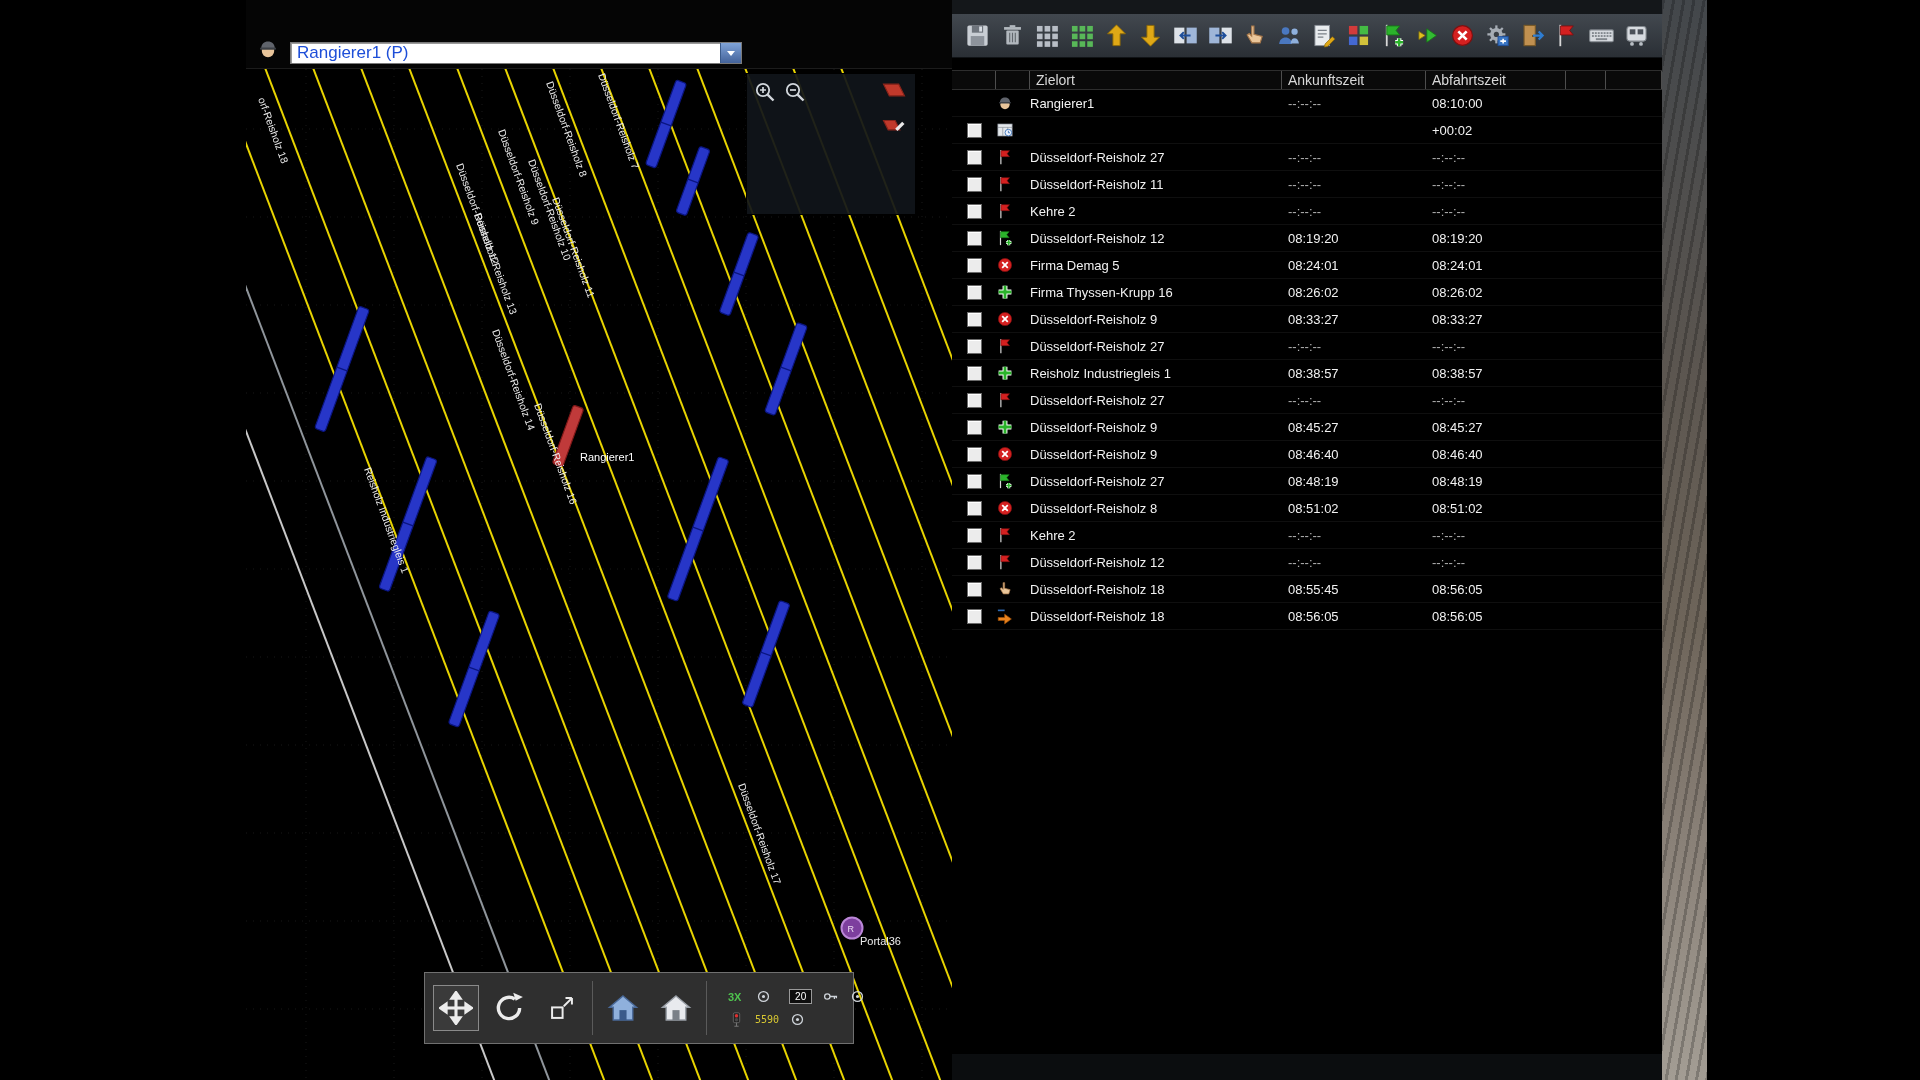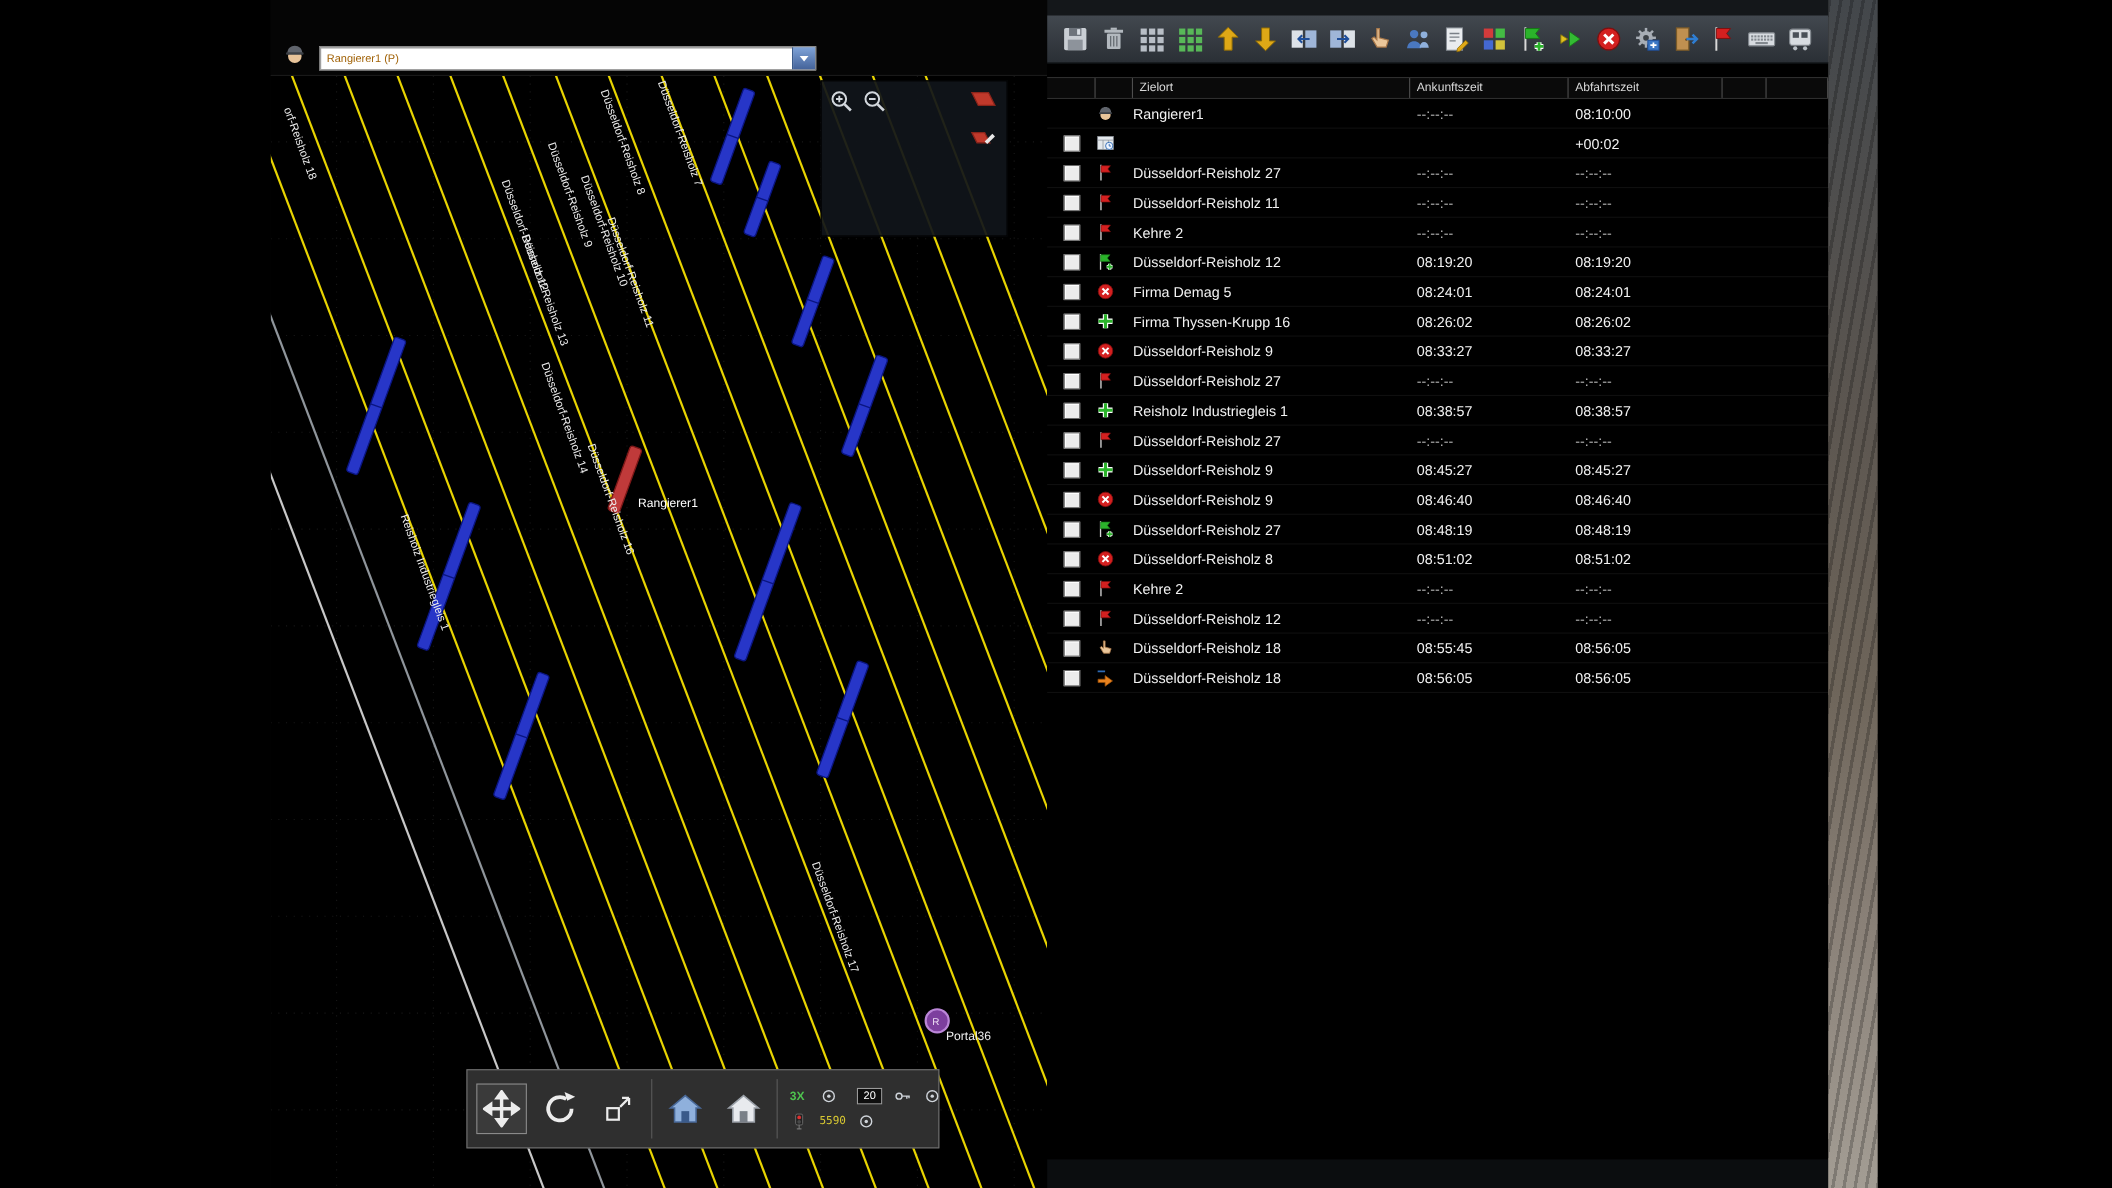--- a/index.html
+++ b/index.html
@@ -6,56 +6,56 @@
   body{width:1920px;height:1080px;background:#000;overflow:hidden;
        font-family:"Liberation Sans",sans-serif;position:relative}
   .stage{position:absolute;inset:0}
 
   
   .map-panel{position:absolute;left:246px;top:0;width:706px;height:1080px;background:#050505}
   .map-header{position:absolute;left:0;top:0;width:706px;height:68px;background:#050505}
   .avatar{position:absolute;left:10px;top:36px;width:24px;height:26px;display:block}
   .combo{position:absolute;left:44px;top:42px;width:452px;height:22px;background:#fff;
          border:1px solid #7a7a7a;box-shadow:inset 1px 1px 0 #9a9a9a;display:flex;align-items:center;box-sizing:border-box}
-  .combo-value{flex:1;font-size:10px;color:#a16207;padding-left:6px;white-space:nowrap;overflow:hidden}
+  .combo-value{flex:1;font-size:17px;color:#1d4ed8;padding-left:6px;white-space:nowrap;overflow:hidden}
   .combo-btn{width:20px;height:100%;background:linear-gradient(#7fa3d8,#44639a);
              border-left:1px solid #3a5a8a;display:flex;align-items:center;justify-content:center}
   .caret{width:0;height:0;border-left:4px solid transparent;border-right:4px solid transparent;border-top:5px solid #fff}
   .map-view{position:absolute;left:0;top:68px;width:706px;height:1012px;background:#000;border-top:1px solid #1c1c1c;overflow:hidden}
   #map-svg{position:absolute;left:0;top:0}
 
   .mini-panel{position:absolute;left:500px;top:4px;width:168px;height:140px;
               background:rgba(16,20,26,.93);border:1px solid #000}
   .zoom-btn{position:absolute;width:24px;height:24px;display:block}
   .shape-btn{position:absolute;width:36px;height:28px;display:block}
 
   .map-toolbar{position:absolute;left:178px;top:903px;width:430px;height:72px;background:#2f2f2f;
                border:1px solid #707070;display:flex;align-items:center;padding:0 8px;box-sizing:border-box;gap:7px}
   .mt-big{width:46px;height:46px;display:flex;align-items:center;justify-content:center;flex:none}
   .mt-boxed{background:#3a3a3a;border:1px solid #8a8a8a;box-sizing:border-box}
   .mt-ic{width:34px;height:34px;display:block}
   .mt-ic.sm{width:28px;height:28px}
   .mt-sep{width:1px;height:54px;background:#5a5a5a;flex:none}
-  .ind-grid{display:grid;grid-template-columns:repeat(5,auto);grid-gap:6px 10px;align-items:center;margin-left:4px}
+  .ind-grid{display:grid;grid-template-columns:repeat(5,auto);grid-gap:6px 10px;align-items:center;margin-left:14px}
   .ind-text-green{color:#4ec24e;font-size:11px;font-weight:bold}
   .ind-18{font-size:10px;color:#fff;border:1px solid #9a9a9a;background:#0e0e0e;padding:1px 5px}
   .ind-7514{color:#d8c832;font-size:10px;font-family:"DejaVu Sans Mono",monospace}
   .ind-ic{width:17px;height:17px;display:block}
 
   
   .right-panel{position:absolute;left:952px;top:0;width:710px;height:1080px;background:#000}
   .rp-topstrip{position:absolute;top:0;left:0;width:100%;height:14px;background:#14171a}
   .sched-toolbar{position:absolute;top:14px;left:0;width:100%;height:44px;
                  background:linear-gradient(#42484f,#2a2f35);border-bottom:1px solid #101316;
                  display:flex;align-items:center;justify-content:space-between;padding:0 12px;box-sizing:border-box}
   .tbtn{width:27px;height:27px;display:block;flex:none}
   .thead{position:absolute;top:70px;left:0;width:100%;height:20px;display:grid;
          grid-template-columns:44px 34px 252px 144px 140px 40px 56px;background:#0a0a0a;
          border-top:1px solid #2e2e2e;border-bottom:1px solid #2e2e2e;box-sizing:border-box}
-  .th{font-size:11px;color:#d8d8d8;border-right:1px solid #4e4e4e;display:flex;align-items:center;
+  .th{font-size:14px;color:#d8d8d8;border-right:1px solid #4e4e4e;display:flex;align-items:center;
       padding-left:6px;box-sizing:border-box;overflow:hidden;white-space:nowrap}
   #rows{position:absolute;top:90px;left:0;width:100%}
   .trow{display:grid;grid-template-columns:44px 34px 252px 144px 140px 40px 56px;height:26px;
         align-items:center;border-bottom:1px solid #0f0f0f}
   .td{font-size:13px;color:#f2f2f2;white-space:nowrap;overflow:hidden}
   .td.dim{color:#b2b2b2}
   .c-check{display:flex;justify-content:center}
   .checkbox{width:13px;height:13px;background:#ececec;border:1px solid #6a6a6a;box-shadow:inset 1px 1px 0 #fff}
   .ricon{width:18px;height:18px;display:block}
   .c-time{padding-left:6px}

